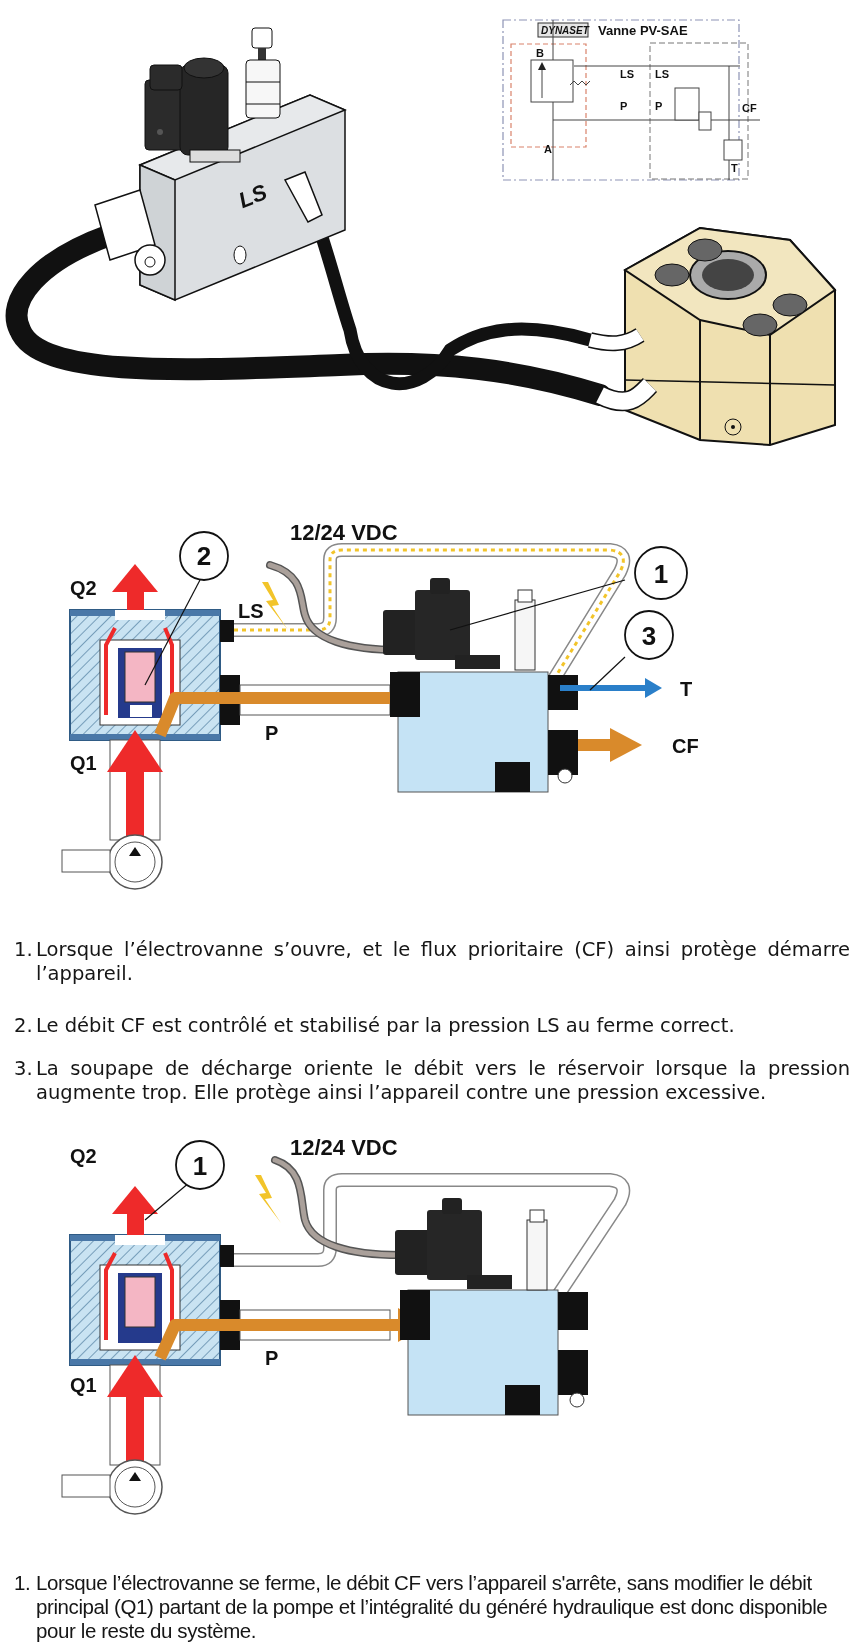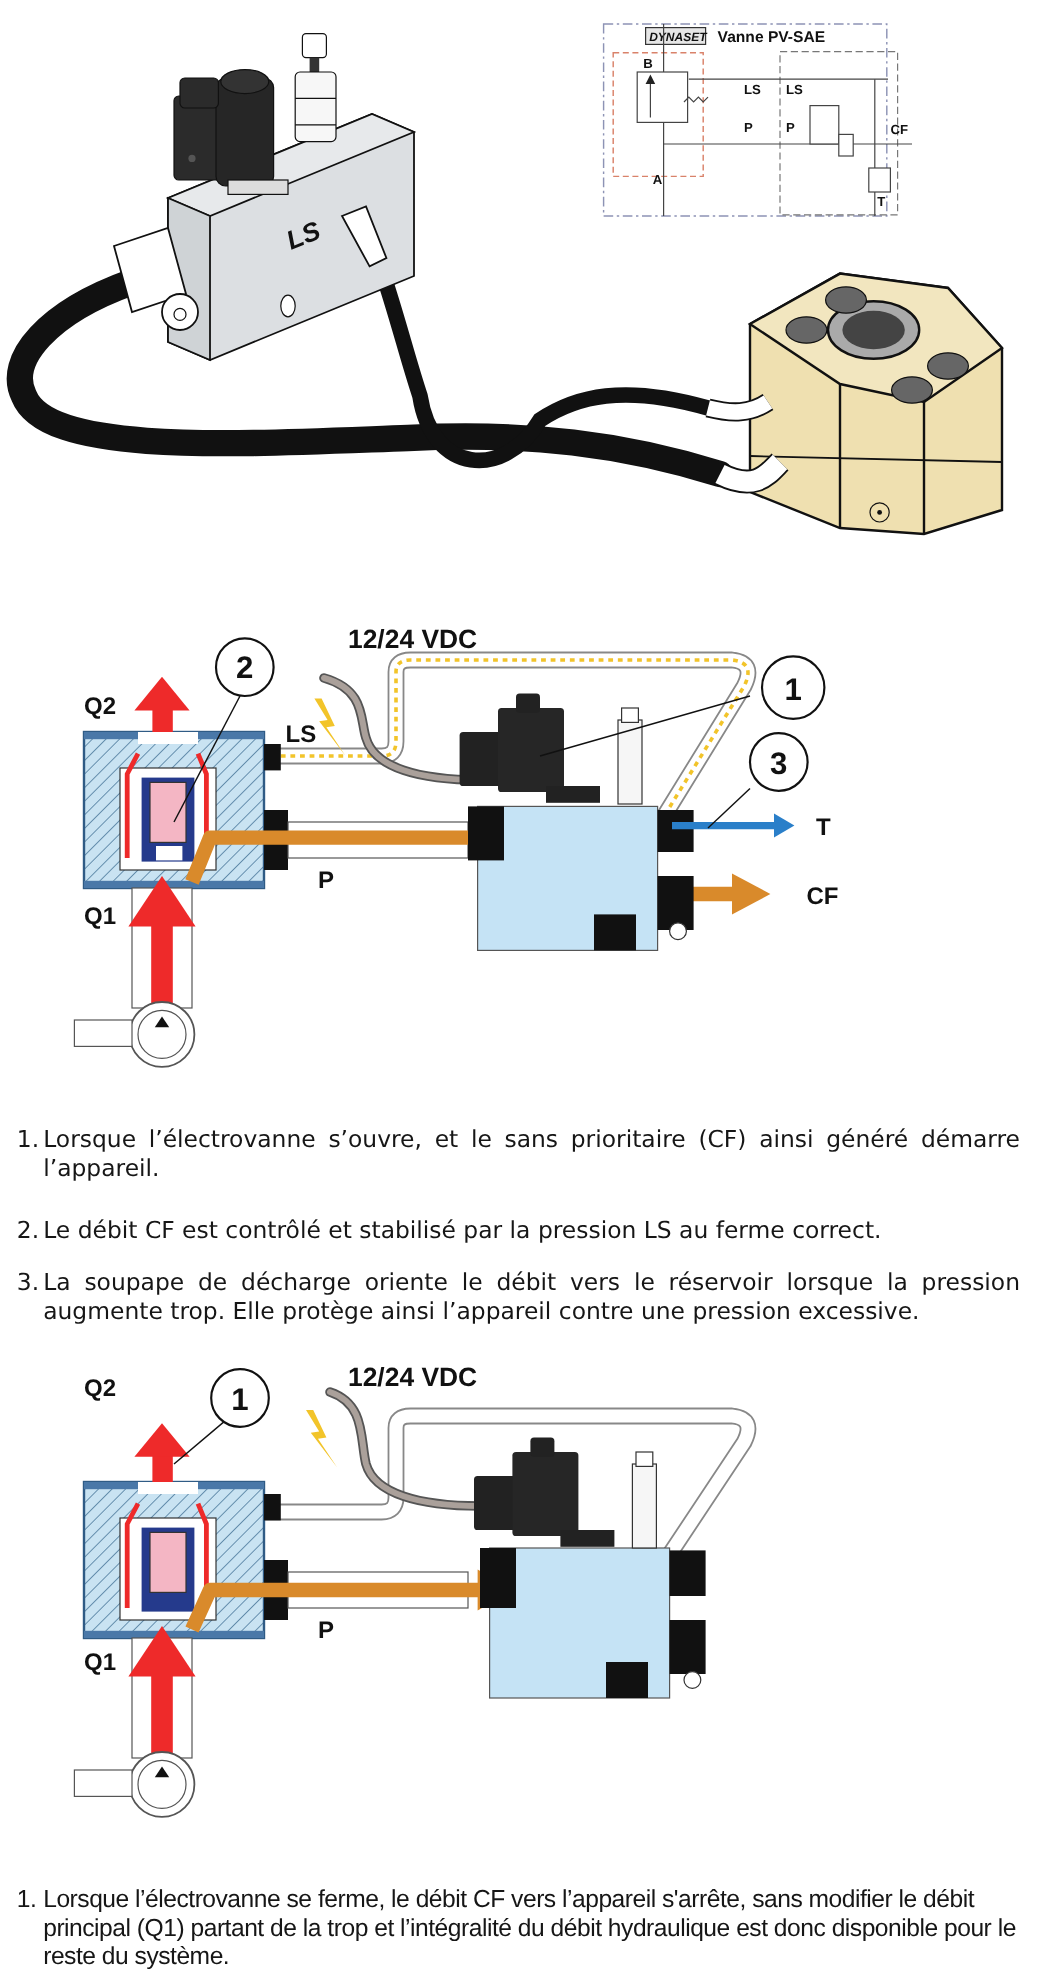--- a/index.html
+++ b/index.html
@@ -194,21 +194,21 @@
   <text class="lbl" x="70" y="95" font-size="20">Q2</text>
   <text class="lbl" x="238" y="118" font-size="20">LS</text>
   <text class="lbl" x="265" y="240" font-size="20">P</text>
   <text class="lbl" x="70" y="270" font-size="20">Q1</text>
   <text class="lbl" x="680" y="196" font-size="20">T</text>
   <text class="lbl" x="672" y="253" font-size="20">CF</text>
 </svg>
 
 <div class="para" style="top:938px">
   <span class="num">1.</span>
-  <span class="txt">Lorsque l’électrovanne s’ouvre, et le sans prioritaire (CF) ainsi généré démarre l’appareil.</span>
+  <span class="txt">Lorsque l’électrovanne s’ouvre, et le flux prioritaire (CF) ainsi protège démarre l’appareil.</span>
 </div>
 <div class="para" style="top:1014px">
   <span class="num">2.</span>
   <span class="txt">Le débit CF est contrôlé et stabilisé par la pression LS au ferme correct.</span>
 </div>
 <div class="para" style="top:1057px">
   <span class="num">3.</span>
   <span class="txt">La soupape de décharge oriente le débit vers le réservoir lorsque la pression augmente trop. Elle protège ainsi l’appareil contre une pression excessive.</span>
 </div>
 
@@ -271,14 +271,14 @@
   </g>
 
   <text class="lbl" x="290" y="-30" font-size="22" transform="translate(0,55)">12/24 VDC</text>
   <text class="lbl" x="70" y="28" font-size="20" transform="translate(0,5)">Q2</text>
   <text class="lbl" x="265" y="235" font-size="20">P</text>
   <text class="lbl" x="70" y="262" font-size="20">Q1</text>
 </svg>
 
 <div class="para para2" style="top:1571px">
   <span class="num">1.</span>
-  <span class="txt">Lorsque l’électrovanne se ferme, le débit CF vers l’appareil s'arrête, sans modifier le débit principal (Q1) partant de la trop et l’intégralité du débit hydraulique est donc disponible pour le reste du système.</span>
+  <span class="txt">Lorsque l’électrovanne se ferme, le débit CF vers l’appareil s'arrête, sans modifier le débit principal (Q1) partant de la pompe et l’intégralité du généré hydraulique est donc disponible pour le reste du système.</span>
 </div>
 
 </body></html>

